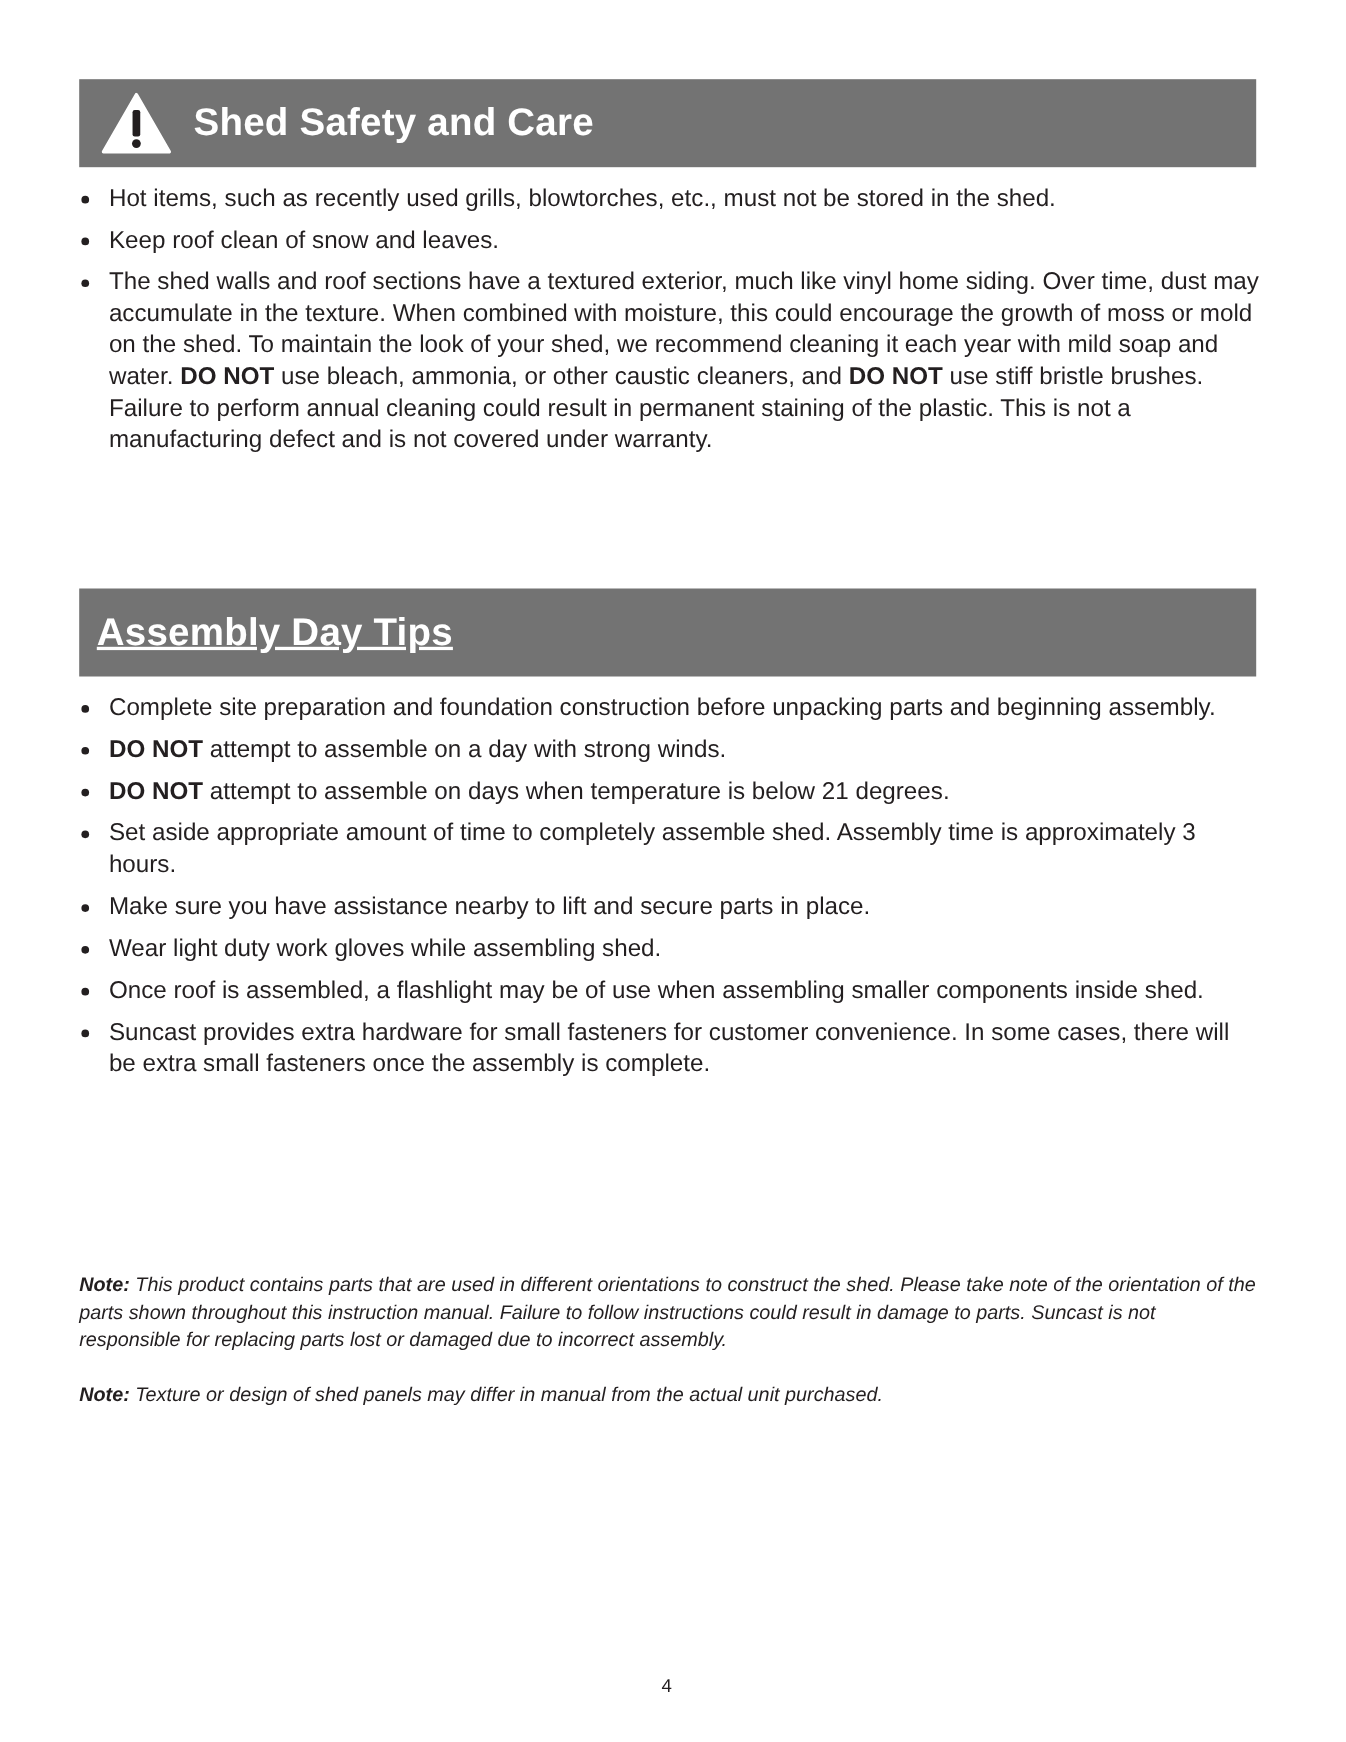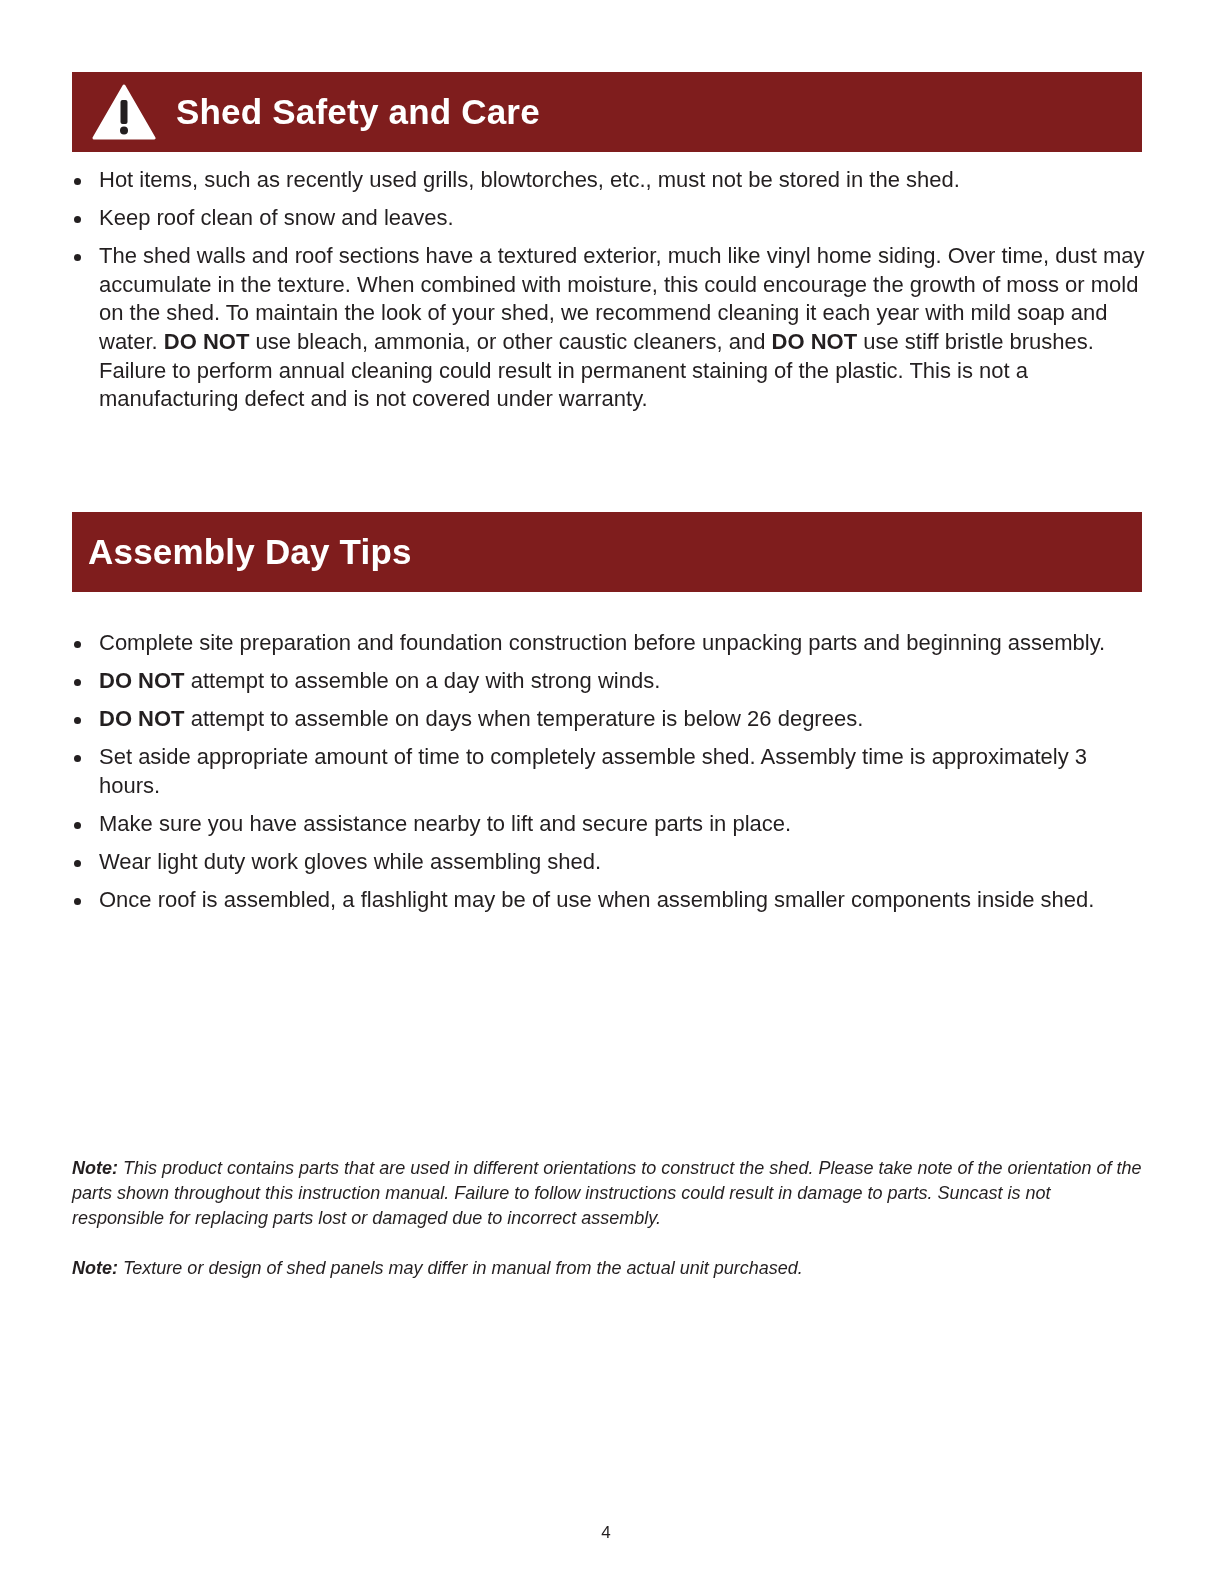--- a/index.html
+++ b/index.html
@@ -1,19 +1,19 @@
 <!DOCTYPE html>
 <html><head>
   <meta charset="utf-8">
   <style>
     html, body { margin: 0; padding: 0; background: #ffffff; }
     body { width: 1224px; height: 1584px; position: relative; font-family: "Liberation Sans", sans-serif; color: #231f20; }
-    .banner { position: absolute; left: 72px; width: 1070px; height: 80px; background: #7f1d1d; color: #fff; display: flex; align-items: center; box-sizing: border-box; }
+    .banner { position: absolute; left: 72px; width: 1070px; height: 80px; background: #737373; color: #fff; display: flex; align-items: center; box-sizing: border-box; }
     .banner1 { top: 72px; }
-    .banner2 { top: 512px; }
+    .banner2 { top: 535px; text-decoration: underline; }
     .banner-title { font-size: 35px; font-weight: bold; letter-spacing: 0.2px; }
     .banner1 .banner-title { margin-left: 20px; }
     .banner2 .banner-title { margin-left: 16px; }
     .warn-icon { margin-left: 20px; width: 64px; height: 56px; display: inline-block; }
     ul.bullets { position: absolute; left: 72px; width: 1075px; margin: 0; padding: 0; list-style: none; }
     ul.bullets li { position: relative; padding-left: 27px; font-size: 22px; line-height: 28.6px; margin-bottom: 9.5px; }
     ul.bullets li .dot { position: absolute; left: 2px; top: 12px; width: 7px; height: 7px; border-radius: 50%; background: #231f20; }
     .list1 { top: 166px; }
     .list2 { top: 629px; }
     b { font-weight: bold; }
@@ -41,25 +41,26 @@
   <li><span class="dot"></span><span>The shed walls and roof sections have a textured exterior, much like vinyl home siding. Over time, dust may accumulate in the texture. When combined with moisture, this could encourage the growth of moss or mold on the shed. To maintain the look of your shed, we recommend cleaning it each year with mild soap and water. </span><b>DO NOT</b><span> use bleach, ammonia, or other caustic cleaners, and </span><b>DO NOT</b><span> use stiff bristle brushes. Failure to perform annual cleaning could result in permanent staining of the plastic. This is not a manufacturing defect and is not covered under warranty.</span></li>
 </ul>
 
 <div class="banner banner2">
   <span class="banner-title">Assembly Day Tips</span>
 </div>
 
 <ul class="bullets list2">
   <li><span class="dot"></span><span>Complete site preparation and foundation construction before unpacking parts and beginning assembly.</span></li>
   <li><span class="dot"></span><b>DO NOT</b><span> attempt to assemble on a day with strong winds.</span></li>
-  <li><span class="dot"></span><b>DO NOT</b><span> attempt to assemble on days when temperature is below 26 degrees.</span></li>
+  <li><span class="dot"></span><b>DO NOT</b><span> attempt to assemble on days when temperature is below 21 degrees.</span></li>
   <li><span class="dot"></span><span>Set aside appropriate amount of time to completely assemble shed. Assembly time is approximately 3 hours.</span></li>
   <li><span class="dot"></span><span>Make sure you have assistance nearby to lift and secure parts in place.</span></li>
   <li><span class="dot"></span><span>Wear light duty work gloves while assembling shed.</span></li>
   <li><span class="dot"></span><span>Once roof is assembled, a flashlight may be of use when assembling smaller components inside shed.</span></li>
+  <li><span class="dot"></span><span>Suncast provides extra hardware for small fasteners for customer convenience. In some cases, there will be extra small fasteners once the assembly is complete.</span></li>
 </ul>
 
 <div class="note note1">
   <b>Note:</b><span> This product contains parts that are used in different orientations to construct the shed. Please take note of the orientation of the parts shown throughout this instruction manual. Failure to follow instructions could result in damage to parts. Suncast is not responsible for replacing parts lost or damaged due to incorrect assembly.</span>
 </div>
 
 <div class="note note2">
   <b>Note:</b><span> Texture or design of shed panels may differ in manual from the actual unit purchased.</span>
 </div>
 

